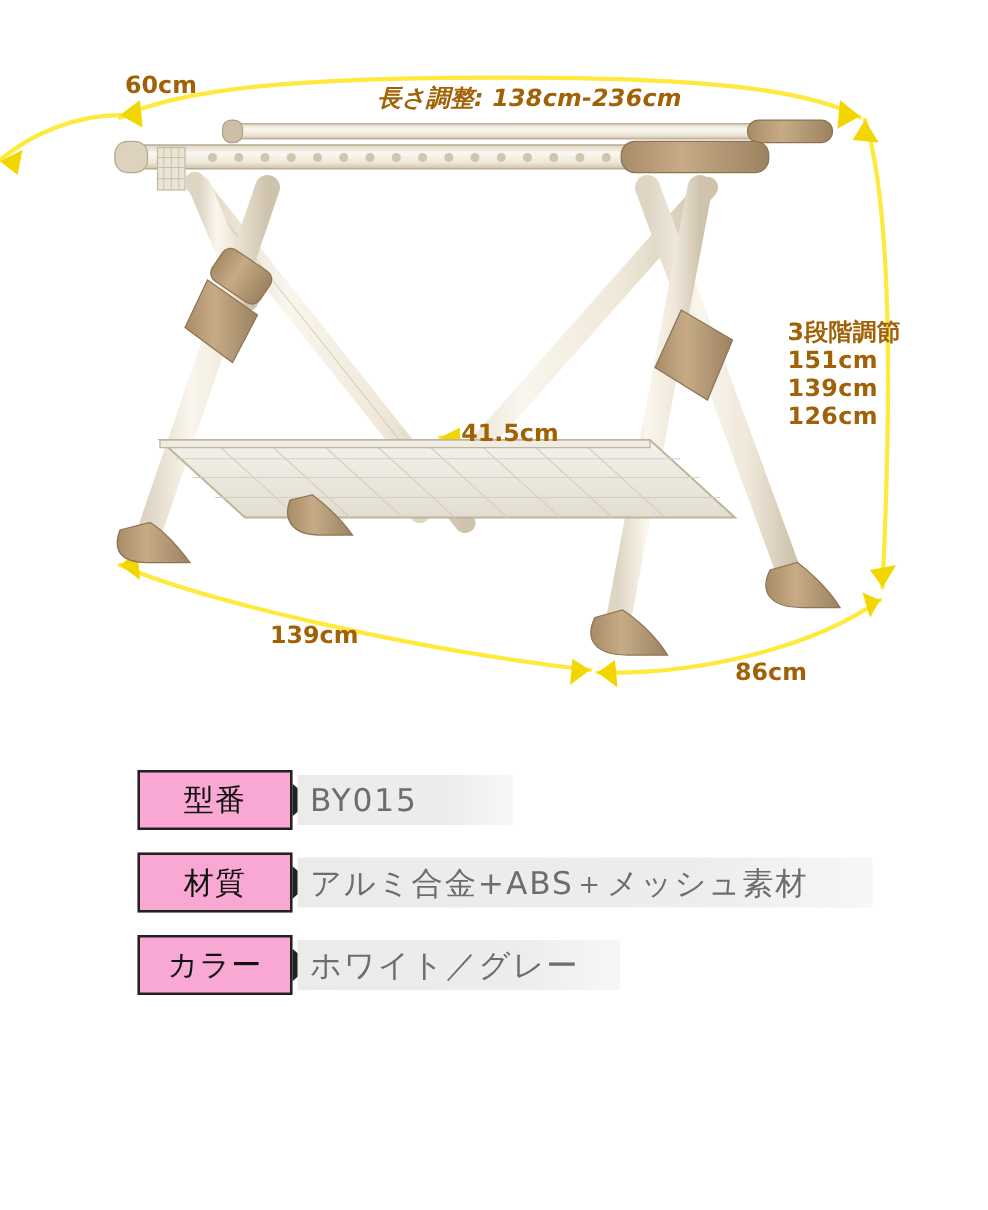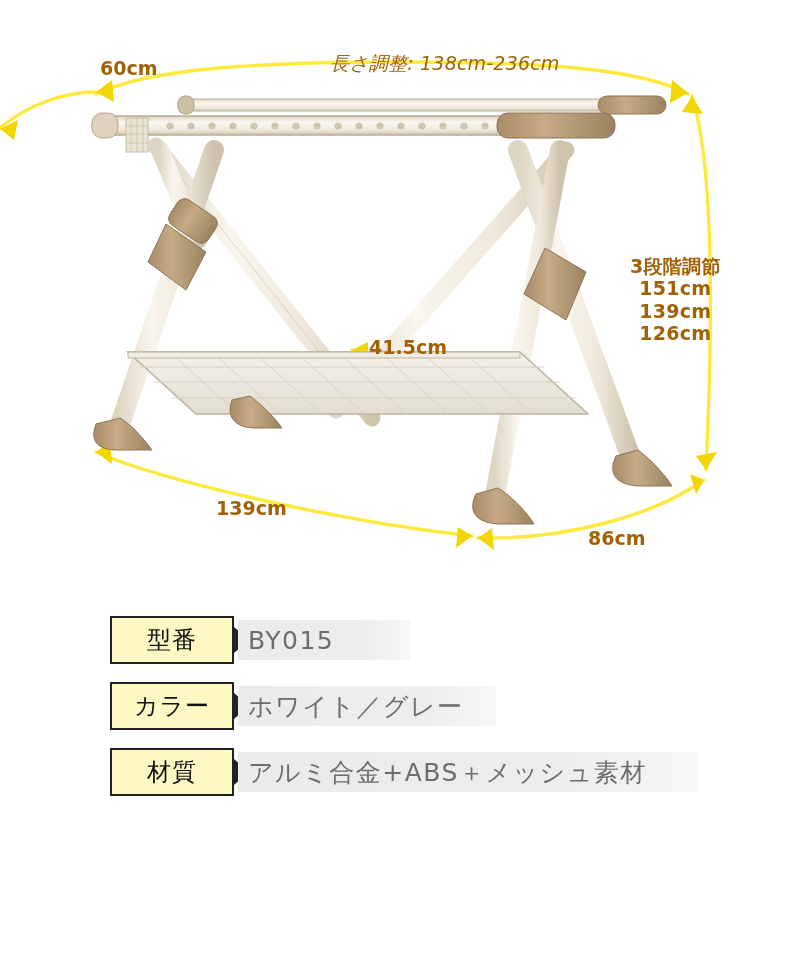--- a/index.html
+++ b/index.html
@@ -31,41 +31,40 @@
   .dim-label {
     position: absolute;
     font-family: "DejaVu Sans", "Liberation Sans", sans-serif;
     color: #a16207;
     white-space: nowrap;
     line-height: 1.18;
   }
 
   #label-width-adjust {
     left: 302px;
-    top: 52px;
+    top: 68px;
     font-size: 19px;
     font-style: italic;
-    font-weight: 400;
+    font-weight: 700;
     letter-spacing: .2px;
-    margin-left: 28px;
   }
   #label-60cm {
     left: 100px;
     top: 57px;
     font-size: 19px;
     font-weight: 600;
   }
   #label-height-group {
     left: 630px;
     top: 255px;
     font-size: 19px;
     font-weight: 600;
     text-align: left;
   }
-  #label-height-group div { letter-spacing: .3px; text-align: center; }
+  #label-height-group div { letter-spacing: .3px; }
   #label-415 {
     left: 357px;
     top: 336px;
     font-size: 19px;
     font-weight: 600;
     margin-left: 12px;
   }
   #label-139 {
     left: 216px;
     top: 497px;
@@ -89,21 +88,21 @@
     position: relative;
     height: 66px;
   }
   .spec-key {
     position: absolute;
     left: 110px;
     top: 8px;
     width: 124px;
     height: 48px;
     border: 2px solid #222222;
-    background: #fef9c3;
+    background: #f9a8d4;
     display: flex;
     align-items: center;
     justify-content: center;
     font-size: 24px;
     letter-spacing: 1px;
     color: #111111;
   }
   .spec-key::after {
     content: "";
     position: absolute;
@@ -297,27 +296,27 @@
   </div>
 </div>
 
 <div id="spec-table">
   <div class="spec-row row-0">
     <div class="spec-key">型番</div>
     <div class="spec-val-wrap">
       <span class="spec-val">BY015</span>
     </div>
   </div>
+  <div class="spec-row row-2">
+    <div class="spec-key">材質</div>
+    <div class="spec-val-wrap">
+      <span class="spec-val">アルミ合金+ABS＋メッシュ素材</span>
+    </div>
+  </div>
   <div class="spec-row row-1">
     <div class="spec-key">カラー</div>
     <div class="spec-val-wrap">
       <span class="spec-val">ホワイト／グレー</span>
     </div>
   </div>
-  <div class="spec-row row-2">
-    <div class="spec-key">材質</div>
-    <div class="spec-val-wrap">
-      <span class="spec-val">アルミ合金+ABS＋メッシュ素材</span>
-    </div>
-  </div>
   <div class="spec-row row-3">
   </div>
 </div>
 
 </body></html>

